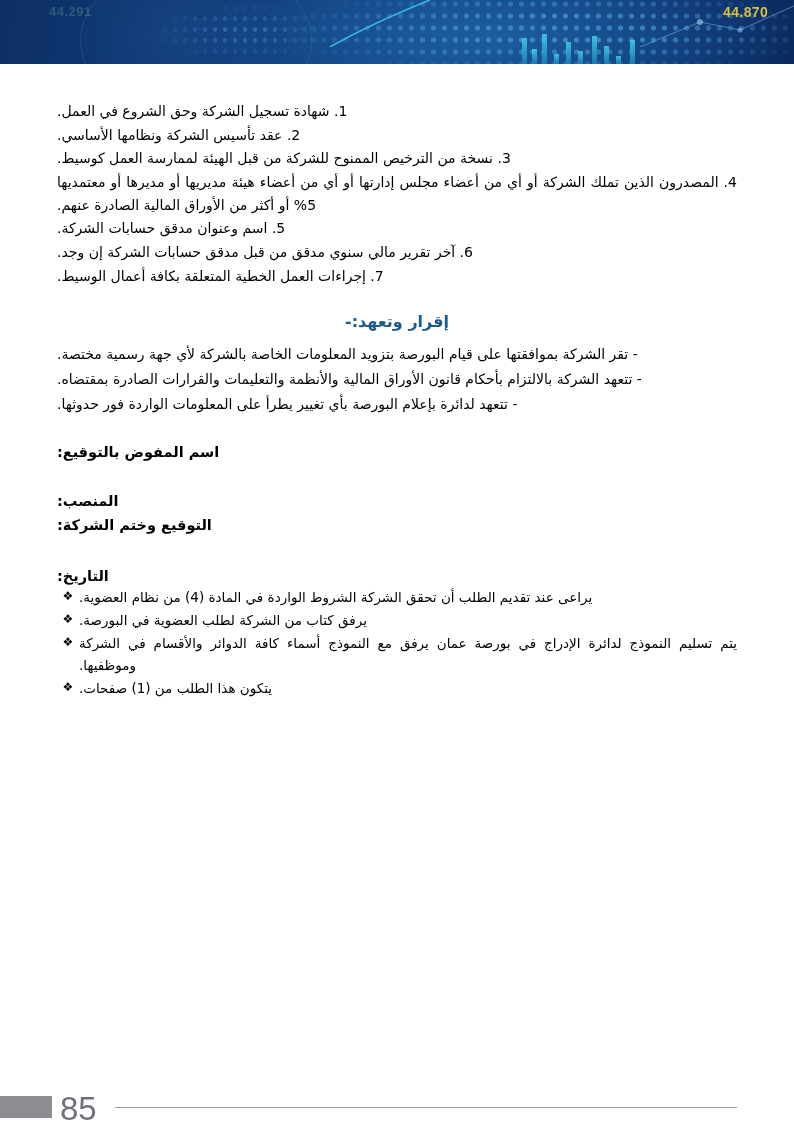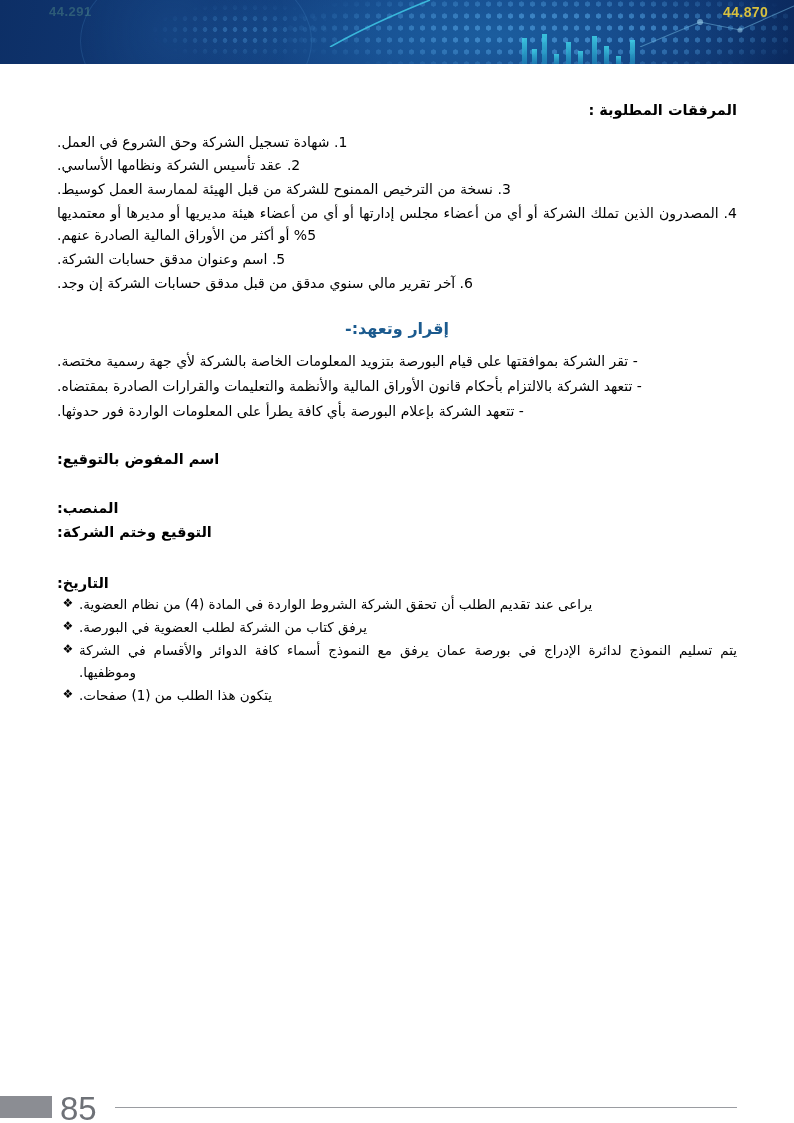--- a/index.html
+++ b/index.html
@@ -267,36 +267,36 @@
     <span class="bar" style="left:110px;height:24px"></span>
   </div>
 
   <div class="num-left">44.291</div>
   <div class="num-right">44.870</div>
 </div>
 
 <div class="page">
   <div class="content">
 
-    <div class="sec-title">المرفقات المطلوبة :</div>
     <ol class="att-list">
       <li class="short">1. شهادة تسجيل الشركة وحق الشروع في العمل.</li>
       <li class="short">2. عقد تأسيس الشركة ونظامها الأساسي.</li>
       <li class="short">3. نسخة من الترخيص الممنوح للشركة من قبل الهيئة لممارسة العمل كوسيط.</li>
       <li>4. المصدرون الذين تملك الشركة أو أي من أعضاء مجلس إدارتها أو أي من أعضاء هيئة مديريها أو مديرها أو معتمديها 5% أو أكثر من الأوراق المالية الصادرة عنهم.</li>
       <li class="short">5. اسم وعنوان مدقق حسابات الشركة.</li>
       <li class="short">6. آخر تقرير مالي سنوي مدقق من قبل مدقق حسابات الشركة إن وجد.</li>
+      <li class="short">7. إجراءات العمل الخطية المتعلقة بكافة أعمال الوسيط.</li>
     </ol>
 
     <div class="blue-head">إقرار وتعهد:-</div>
 
     <div class="decl">
       <p class="center-ish">- تقر الشركة بموافقتها على قيام البورصة بتزويد المعلومات الخاصة بالشركة لأي جهة رسمية مختصة.</p>
       <p class="center-ish">-  تتعهد الشركة بالالتزام بأحكام قانون الأوراق المالية والأنظمة والتعليمات والقرارات الصادرة بمقتضاه.</p>
-      <p class="center-ish">- تتعهد الشركة بإعلام البورصة بأي كافة يطرأ على المعلومات الواردة فور حدوثها.</p>
+      <p class="center-ish">- تتعهد لدائرة بإعلام البورصة بأي تغيير يطرأ على المعلومات الواردة فور حدوثها.</p>
     </div>
 
     <div class="sig-block">
       <div class="sig-line">اسم المفوض بالتوقيع:</div>
       <div class="sig-gap-lg"></div>
       <div class="sig-line">المنصب:</div>
       <div class="sig-gap-sm"></div>
       <div class="sig-line">التوقيع وختم الشركة:</div>
       <div class="sig-gap-md"></div>
       <div class="sig-line">التاريخ:</div>

